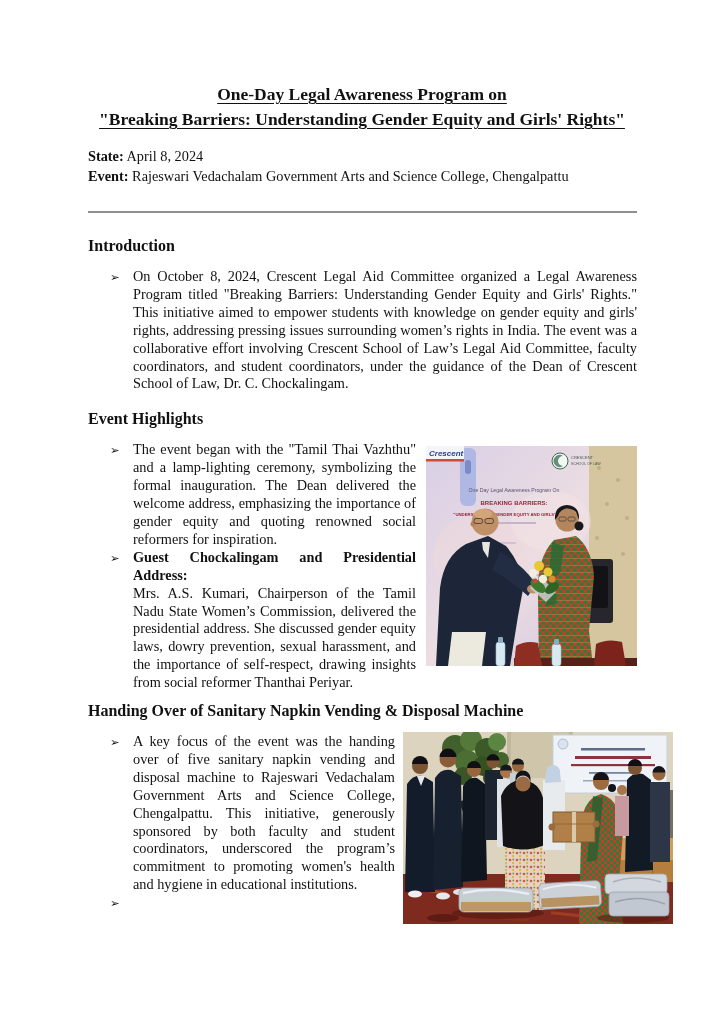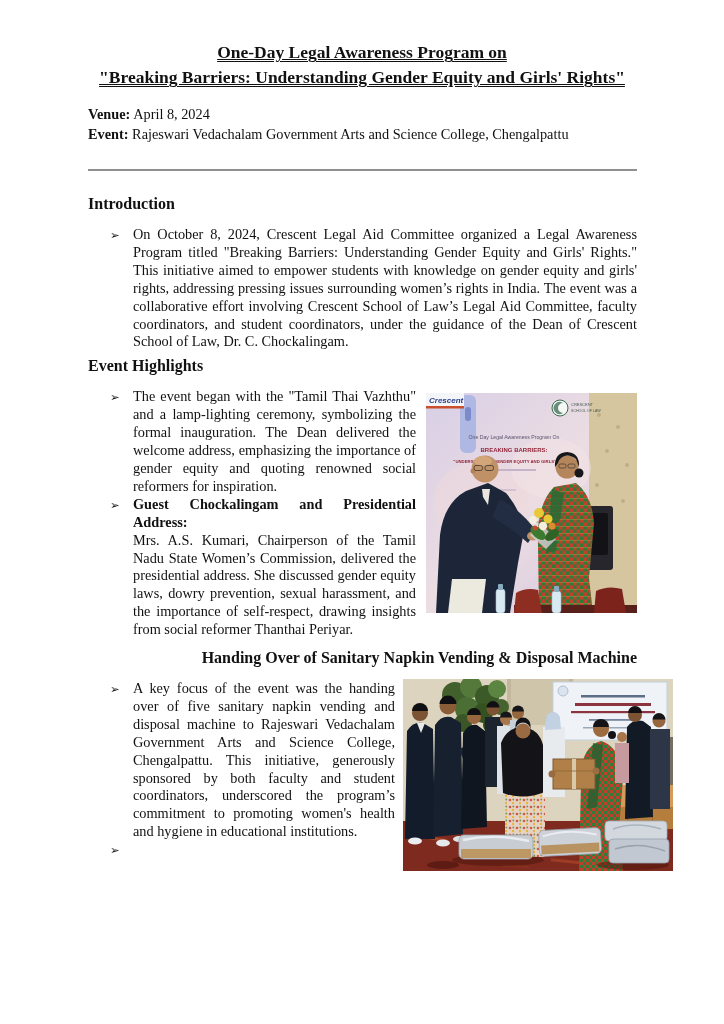--- a/index.html
+++ b/index.html
@@ -1,32 +1,32 @@
 <!DOCTYPE html>
 <html><head>
 <meta charset="utf-8">
 <style>
   html,body{margin:0;padding:0;background:#ffffff;}
   .page{
     width:724px;height:1024px;position:relative;overflow:hidden;
     background:#ffffff;color:#111;
     font-family:"Liberation Serif", serif;
   }
-  .titleblock{padding-top:40px;text-align:center;text-decoration:underline;}
+  .titleblock{padding-top:82px;text-align:center;}
   .title-line{
     font-size:17.5px;font-weight:bold;line-height:25px;
     text-decoration:underline;text-underline-offset:3px;
   }
   .content{margin:0 87px 0 88px;}
   .meta{margin-top:14px;font-size:14.3px;line-height:20px;}
   .rule{border:none;border-top:2px solid #8f8f8f;margin:25px 0 0 0;}
   .sec-heading{
     font-size:16px;font-weight:bold;margin:24px 0 0 0;clear:both;
   }
-  .sec-heading.tight{margin-top:6px;}
+  .sec-heading.tight{margin-top:17px;}
   ul.bullets{margin:13px 0 0 0;padding:0 0 0 22px;list-style:none;}
   ul.bullets li{
     position:relative;padding-left:23px;font-size:14.3px;line-height:17.9px;
     text-align:justify;
   }
   ul.bullets li .marker{
     position:absolute;left:0;top:1px;
     font-family:"DejaVu Sans", sans-serif;font-size:11.5px;color:#111;
   }
   .lead{display:block;font-weight:bold;}
@@ -40,21 +40,21 @@
 
 <div class="page">
 
   <div class="titleblock">
     <div class="title-line">One-Day Legal Awareness Program on</div>
     <div class="title-line">"Breaking Barriers: Understanding Gender Equity and Girls' Rights"</div>
   </div>
 
   <div class="content">
     <div class="meta">
-      <div><strong>Venue:</strong> <span>April 8, 2024</span></div>
+      <div><strong>State:</strong> <span>April 8, 2024</span></div>
       <div><strong>Event:</strong> <span>Rajeswari Vedachalam Government Arts and Science College, Chengalpattu</span></div>
     </div>
 
     <hr class="rule">
 
     <h2 class="sec-heading">Introduction</h2>
     <ul class="bullets">
       <li>
         <span class="marker">➢</span>
         <span>On October 8, 2024, Crescent Legal Aid Committee organized a Legal Awareness Program titled "Breaking Barriers: Understanding Gender Equity and Girls' Rights." This initiative aimed to empower students with knowledge on gender equity and girls' rights, addressing pressing issues surrounding women’s rights in India. The event was a collaborative effort involving Crescent School of Law’s Legal Aid Committee, faculty coordinators, and student coordinators, under the guidance of the Dean of Crescent School of Law, Dr. C. Chockalingam.</span>
@@ -166,21 +166,21 @@
         <span class="marker">➢</span>
         <span>The event began with the "Tamil Thai Vazhthu" and a lamp-lighting ceremony, symbolizing the formal inauguration. The Dean delivered the welcome address, emphasizing the importance of gender equity and quoting renowned social reformers for inspiration.</span>
       </li>
       <li>
         <span class="marker">➢</span>
         <strong class="lead">Guest Chockalingam and Presidential Address:</strong>
         <span>Mrs. A.S. Kumari, Chairperson of the Tamil Nadu State Women’s Commission, delivered the presidential address. She discussed gender equity laws, dowry prevention, sexual harassment, and the importance of self-respect, drawing insights from social reformer Thanthai Periyar.</span>
       </li>
     </ul>
 
-    <h2 class="sec-heading" style="margin-top:10px;text-align:right;">Handing Over of Sanitary Napkin Vending &amp; Disposal Machine</h2>
+    <h2 class="sec-heading" style="margin-top:10px;">Handing Over of Sanitary Napkin Vending &amp; Disposal Machine</h2>
 
     <svg class="photo photo2" viewBox="0 0 270 192" preserveAspectRatio="none" role="img">
       <defs>
         <pattern id="plaid2" width="6" height="6" patternUnits="userSpaceOnUse">
           <rect width="6" height="6" fill="#2e7c38"></rect>
           <rect width="3" height="3" fill="#c23f2c"></rect>
           <rect x="3" y="3" width="3" height="3" fill="#c23f2c"></rect>
         </pattern>
         <pattern id="floral2" width="7" height="7" patternUnits="userSpaceOnUse">
           <rect width="7" height="7" fill="#e6d2c4"></rect>

